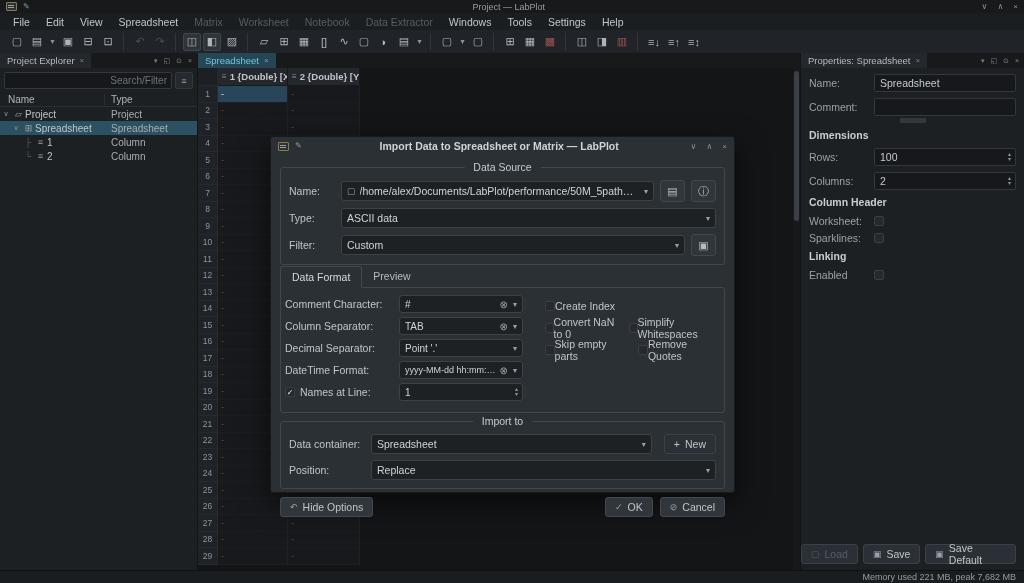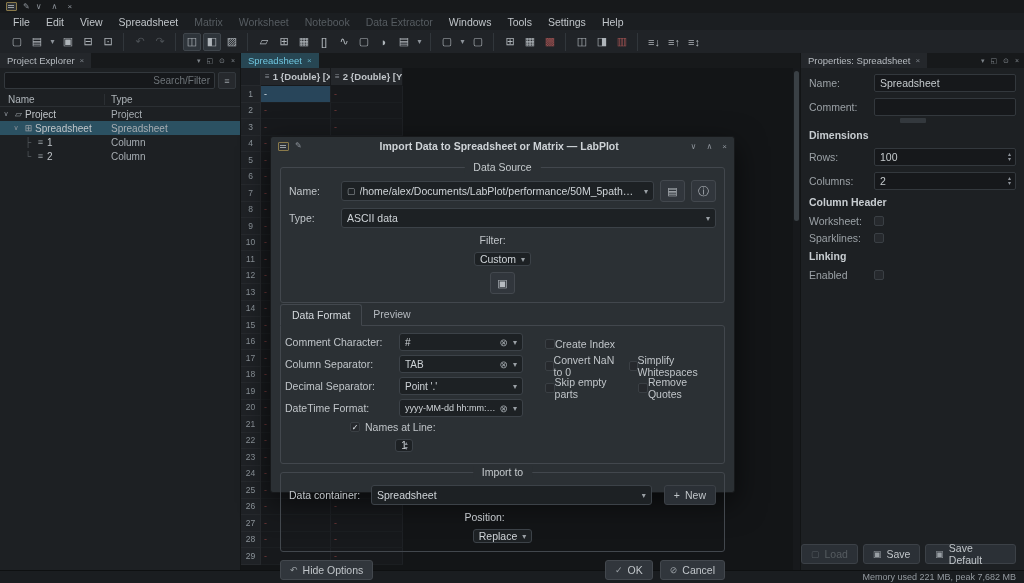--- a/index.html
+++ b/index.html
@@ -32,21 +32,21 @@
   .tb-btn.tint-red { color:#a05252; }
 
   
   .main { position:absolute; top:53px; left:0; right:0; bottom:13px; display:flex; }
   .panel-tabbar { height:15px; background:#17191b; display:flex; align-items:center; font-size:9.5px; }
   .ptab { background:#24272b; color:#b6bbc0; height:15px; display:flex; align-items:center; gap:5px; padding:0 7px; }
   .ptab .x { color:#7c8288; font-size:8px; }
   .ptab-icons { margin-left:auto; display:flex; gap:6px; padding-right:5px; color:#7c8288; font-size:7px; align-items:center; }
 
   
-  .left { width:241px; background:#1d2023; border-right:1px solid #121415; display:flex; flex-direction:column; }
+  .left { width:198px; background:#1d2023; border-right:1px solid #121415; display:flex; flex-direction:column; }
   .search-row { display:flex; gap:3px; padding:4px 4px 3px 4px; }
   .search-input { flex:1; height:17px; background:#16181b; border:1px solid #33383d; border-radius:2px; color:#c5cacd; font-size:10px; padding:0 4px; font-family:"Liberation Sans",sans-serif;text-align:right; }
   .search-input::placeholder { color:#6d7378; }
   .search-opts { width:18px; height:17px; background:#26292d; border:1px solid #33383d; border-radius:2px; display:flex; align-items:center; justify-content:center; font-size:9px; color:#9aa0a5; }
   .pe-header { display:flex; height:15px; border-bottom:1px solid #2b2f33; font-size:10px; color:#aeb4b9; align-items:center; }
   .pe-header .c1 { width:105px; padding-left:8px; border-right:1px solid #2b2f33; }
   .pe-header .c2 { flex:1; padding-left:6px; }
   .tree-row { display:flex; height:14px; align-items:center; font-size:10px; color:#c0c5c9; }
   .tree-row .c1 { width:105px; display:flex; align-items:center; overflow:hidden; white-space:nowrap; }
   .tree-row .c2 { flex:1; padding-left:6px; color:#a7adb2; }
@@ -95,21 +95,21 @@
   .statusbar { position:absolute; left:0; right:0; bottom:0; height:13px; background:#1a1d20; border-top:1px solid #0e1011; display:flex; align-items:center; justify-content:flex-end; padding:0 8px; font-size:9px; color:#959ba1; }
 
   
   .dialog { position:absolute; left:270px; top:136px; width:465px; height:357px; background:#2b3034; border:1px solid #17191b; border-radius:3px; box-shadow:0 10px 30px rgba(0,0,0,.6); }
   .dlg-titlebar { height:18px; display:flex; align-items:center; padding:0 7px; }
   .dlg-title { flex:1; text-align:center; font-size:10.5px; font-weight:bold; color:#ced3d7; }
   .dlg-body { padding:4px 9px 0 9px; }
   .groupbox { border:1px solid #42474d; border-radius:3px; position:relative; padding:12px 8px 8px 8px; margin-top:8px; }
   .gb-title { position:absolute; top:-7px; left:50%; transform:translateX(-50%); background:#2b3034; padding:0 9px; font-size:10.5px; color:#c5cacd; white-space:nowrap; }
   .frow { display:flex; align-items:center; gap:6px; margin-bottom:6px; }
-  .frow:last-child { margin-bottom:0;flex-direction:column; }
+  .frow:last-child { margin-bottom:0; }
   .flabel { width:46px; font-size:10.5px; color:#c0c5c9; flex:none; }
   .combo { flex:1; height:20px; background:#1d2124; border:1px solid #3c4248; border-radius:3px; display:flex; align-items:center; padding:0 5px; font-size:10.5px; color:#cfd4d8; position:relative; overflow:hidden; white-space:nowrap; }
   .combo .fic { font-size:9px; color:#9aa0a5; margin-right:4px; }
   .combo .cval { flex:1; overflow:hidden; text-overflow:ellipsis; }
   .combo .clr { font-size:10px; color:#9aa0a5; margin-left:3px; }
   .combo .car { font-size:8px; color:#9aa0a5; margin-left:5px; }
   .sqbtn { width:25px; height:22px; background:#31363c; border:1px solid #43484e; border-radius:3px; display:flex; align-items:center; justify-content:center; font-size:11px; color:#b6bbc0; flex:none; }
   .dlg-tabs { display:flex; margin-top:1px; padding-left:0; }
   .dtab { font-size:10.5px; color:#b6bbc0; padding:4px 11px; position:relative; }
   .dtab.active { background:#2b3034; border:1px solid #43484e; border-bottom:1px solid #2b3034; border-radius:3px 3px 0 0; margin-bottom:-1px; z-index:2; color:#d4d9dd; }
@@ -132,20 +132,21 @@
   .nb { margin-left:6px; flex:none; }
 </style>
 </head>
 <body>
 
 <div class="screen">
 
   <div class="titlebar">
     <span class="appicon"></span>
     <span class="pin">✎</span>
+    <span class="tb-title">Project — LabPlot</span>
     <span class="wctl">
       <span>∨</span>
       <span>∧</span>
       <span>×</span>
     </span>
   </div>
 
   <div class="menubar">
     <span class="menu-item">File</span>
     <span class="menu-item">Edit</span>

